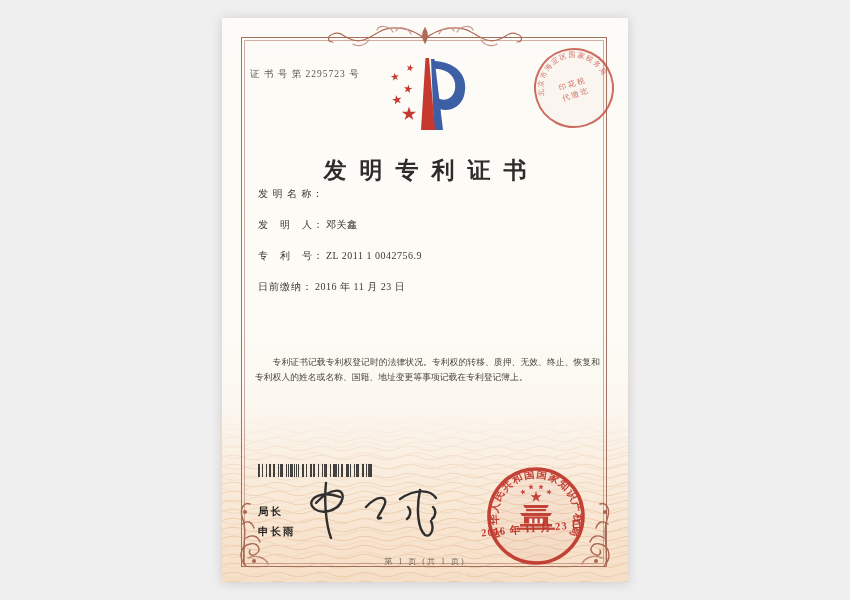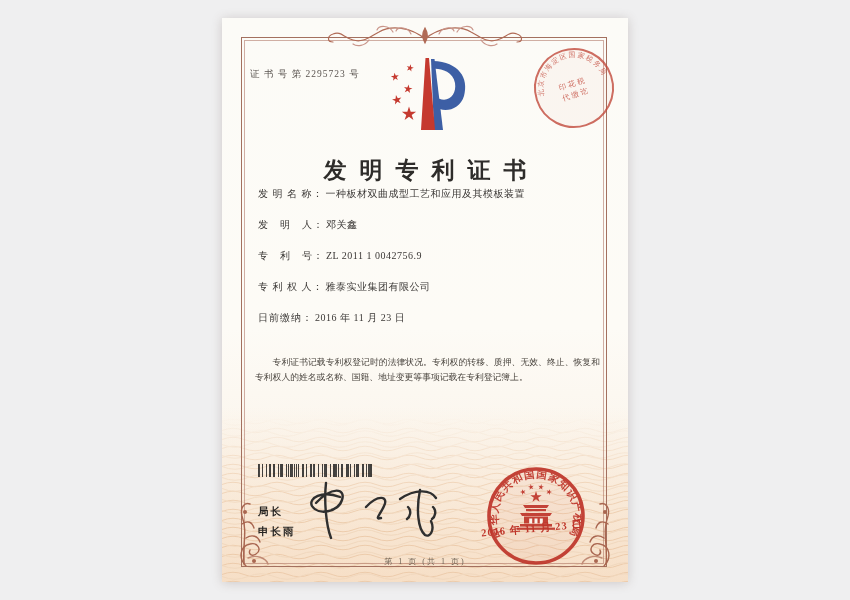--- a/index.html
+++ b/index.html
@@ -138,33 +138,28 @@
       <use href="#st" xlink:href="#st" transform="translate(29,33) scale(0.45) rotate(10)"></use>
       <use href="#st" xlink:href="#st" transform="translate(16,21) scale(0.42) rotate(-8)"></use>
       <use href="#st" xlink:href="#st" transform="translate(31,12) scale(0.38) rotate(14)"></use>
     </svg>
 
     <div class="title">发明专利证书</div>
 
     <div class="fields">
       <div class="frow">
         <span class="flabel">发 明 名 称：</span>
-        <span class="fvalue">一种板材双曲成型工艺和应用及其模板装置</span>
       </div>
       <div class="frow">
         <span class="flabel">发　明　人：</span>
         <span class="fvalue">邓关鑫</span>
       </div>
       <div class="frow">
         <span class="flabel">专　利　号：</span>
         <span class="fvalue">ZL 2011 1 0042756.9</span>
-      </div>
-      <div class="frow">
-        <span class="flabel">专 利 权 人：</span>
-        <span class="fvalue">雅泰实业集团有限公司</span>
       </div>
       <div class="frow">
         <span class="flabel">日前缴纳：</span>
         <span class="fvalue">2016 年 11 月 23 日</span>
       </div>
     </div>
 
     <div class="bodytext">
       <p>专利证书记载专利权登记时的法律状况。专利权的转移、质押、无效、终止、恢复和专利权人的姓名或名称、国籍、地址变更等事项记载在专利登记簿上。</p>
     </div>

